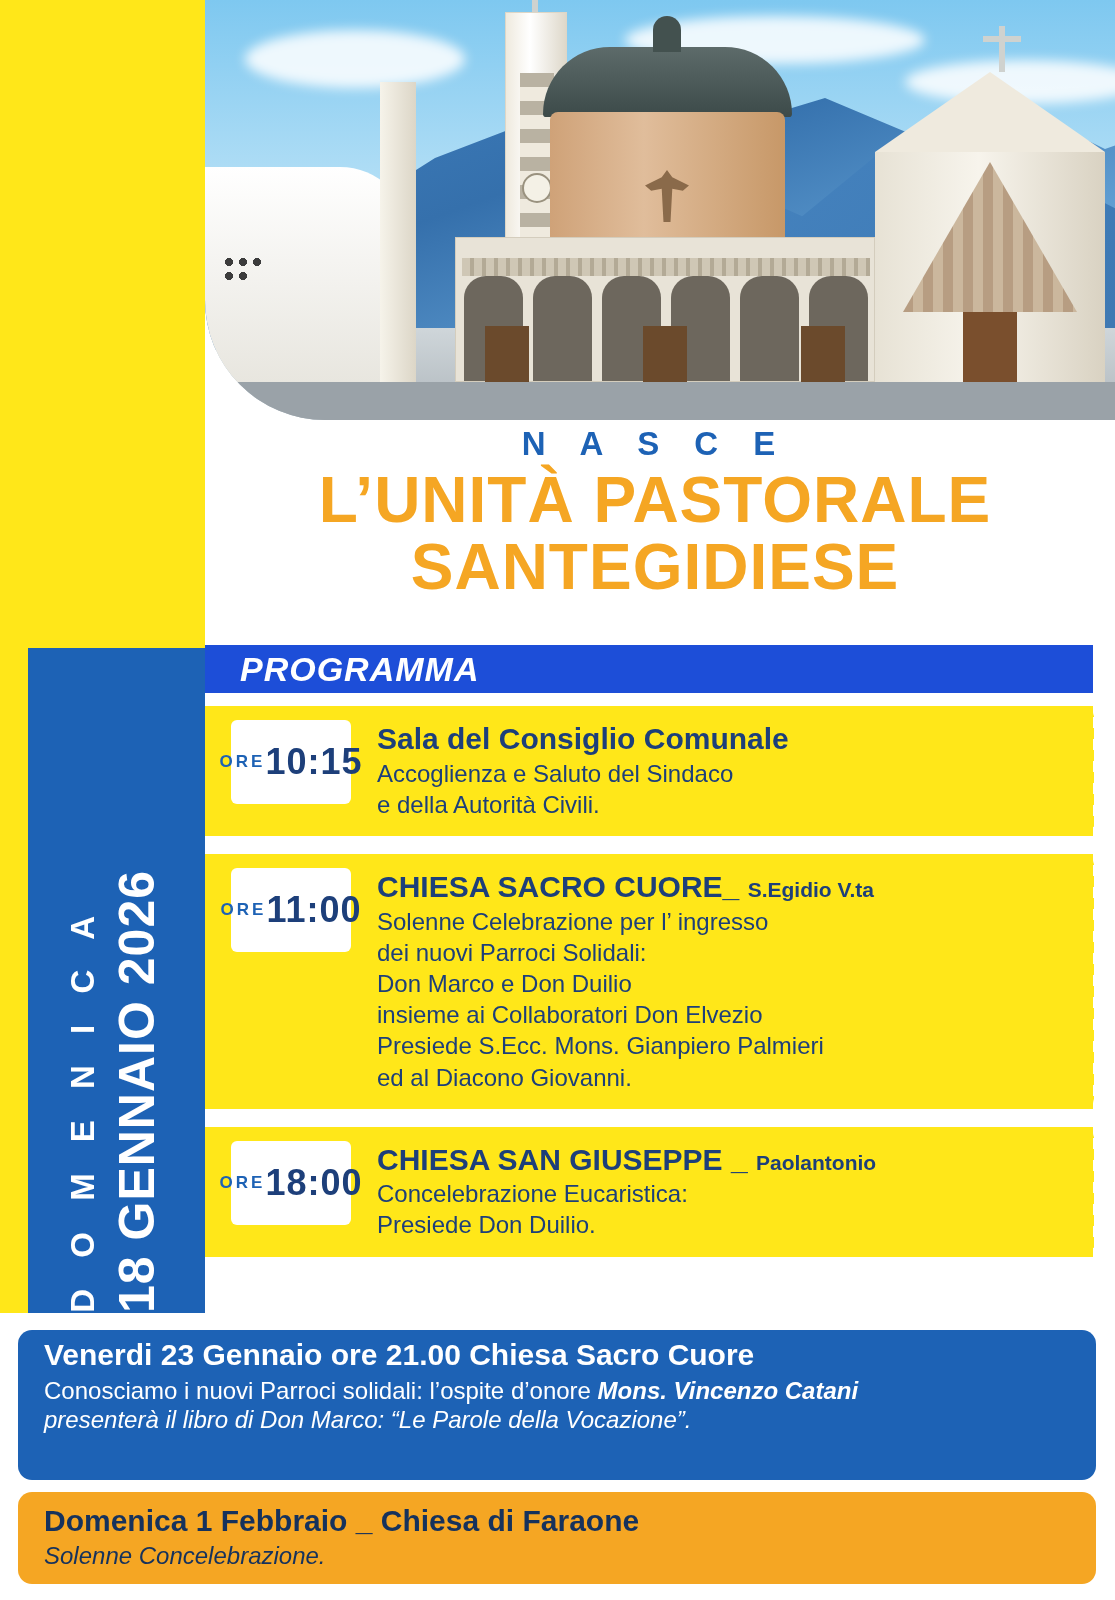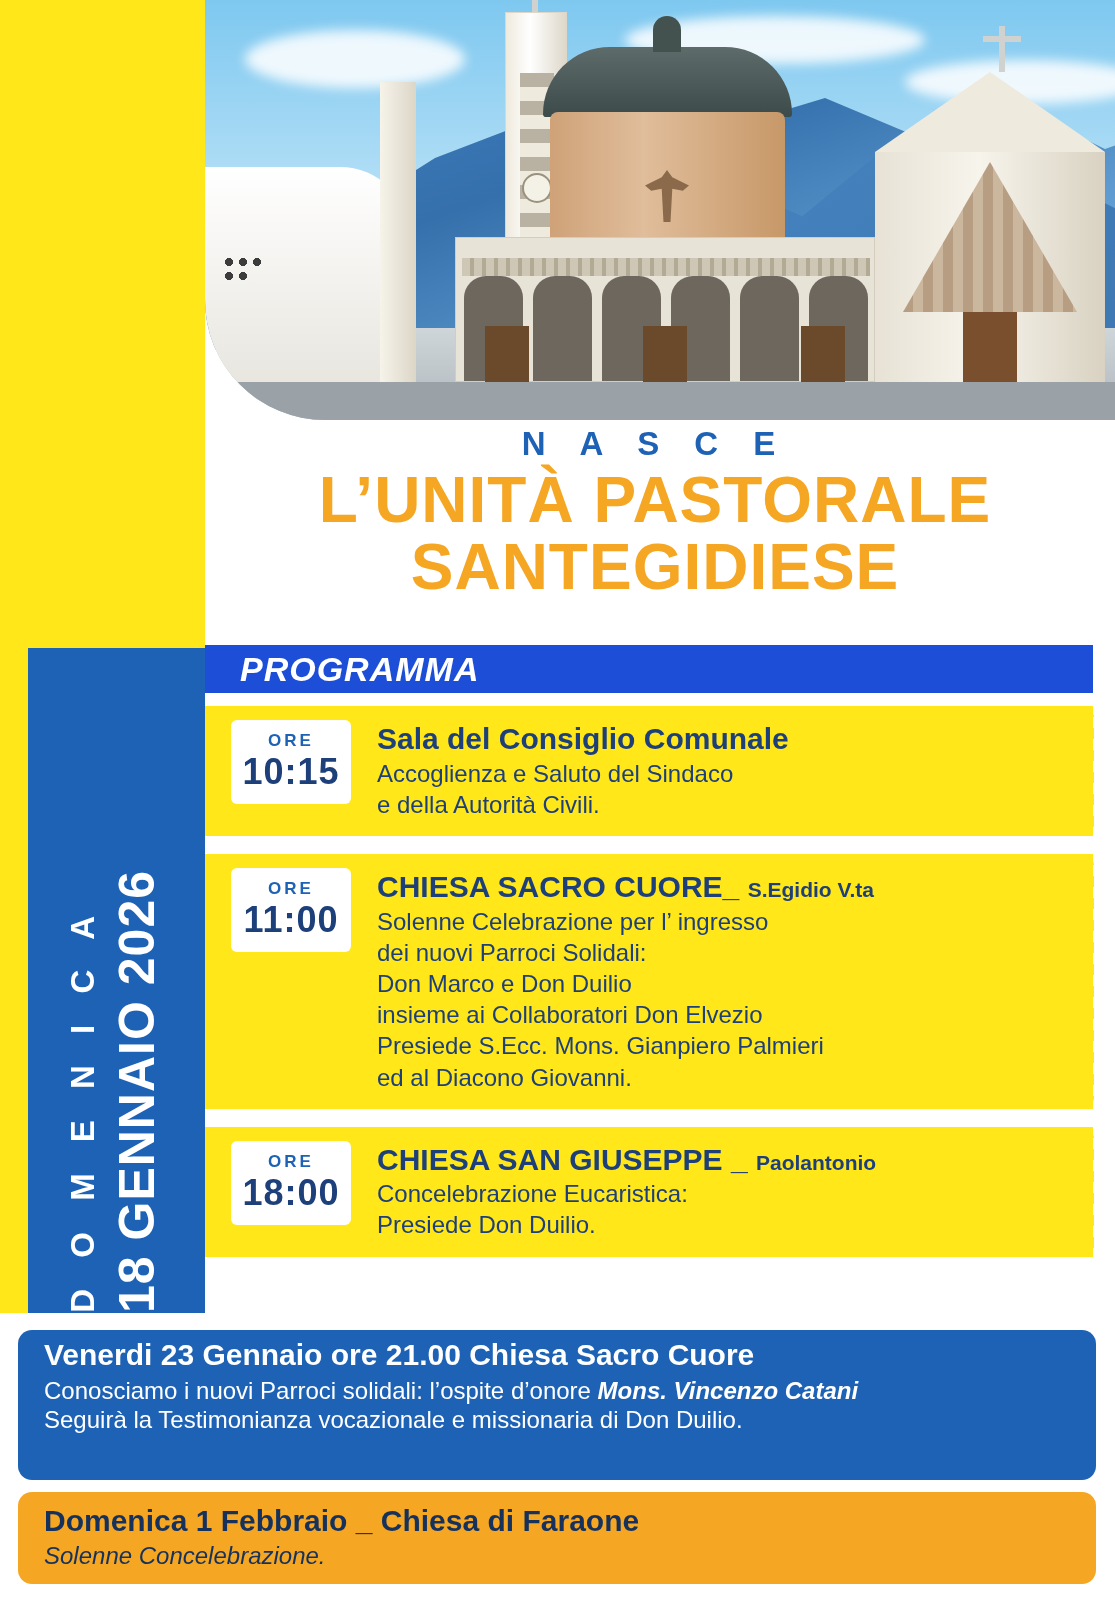--- a/index.html
+++ b/index.html
@@ -186,21 +186,21 @@
     background:
       repeating-linear-gradient(to bottom,
         #ffe719 0 8px, transparent 8px 9px);
     -webkit-mask:repeating-linear-gradient(to bottom,#000 0 11px, transparent 11px 22px);
     mask:repeating-linear-gradient(to bottom,#000 0 11px, transparent 11px 22px);
     background:#ffe719;
     border-radius:0 10px 10px 0;
   }
   .time-box {
     background:#ffffff; width:120px; min-height:84px; border-radius:6px;
-    display:flex; flex-direction:column; align-items:center; justify-content:center;
+    display:flex; flex-direction:row; align-items:center; justify-content:center;
     flex:none; margin-right:26px; padding:6px 0;
   }
   .ore { color:#1d62b5; font-weight:bold; font-size:17px; letter-spacing:3px; }
   .hh  { color:#1d3f7a; font-weight:bold; font-size:36px; letter-spacing:1px; }
   .row-body { padding-top:2px; }
   .place {
     color:#1d3f7a; font-weight:bold; font-size:30px; line-height:1.12; margin:0 0 2px 0;
   }
   .place .sub { font-size:21px; }
   .desc { color:#1d3f7a; font-size:24px; line-height:1.3; margin:0; }
@@ -345,19 +345,19 @@
     </div>
   </div>
 
 </div>
 
 <div class="banner-blue">
   <p class="bh">Venerdi 23 Gennaio ore 21.00 Chiesa Sacro Cuore</p>
   <p class="bl">
     <span>Conosciamo i nuovi Parroci solidali: l’ospite d’onore </span><b>Mons. Vincenzo Catani</b>
   </p>
-  <p class="bl">Seguirà la Testimonianza vocazionale e missionaria di Don Duilio.</p>
+  <p class="bl"><i>presenterà il libro di Don Marco: “Le Parole della Vocazione”.</i></p>
 </div>
 
 <div class="banner-orange">
   <p class="bh">Domenica 1 Febbraio _ Chiesa di Faraone</p>
   <p class="bl">Solenne Concelebrazione.</p>
 </div>
 
 </body></html>

